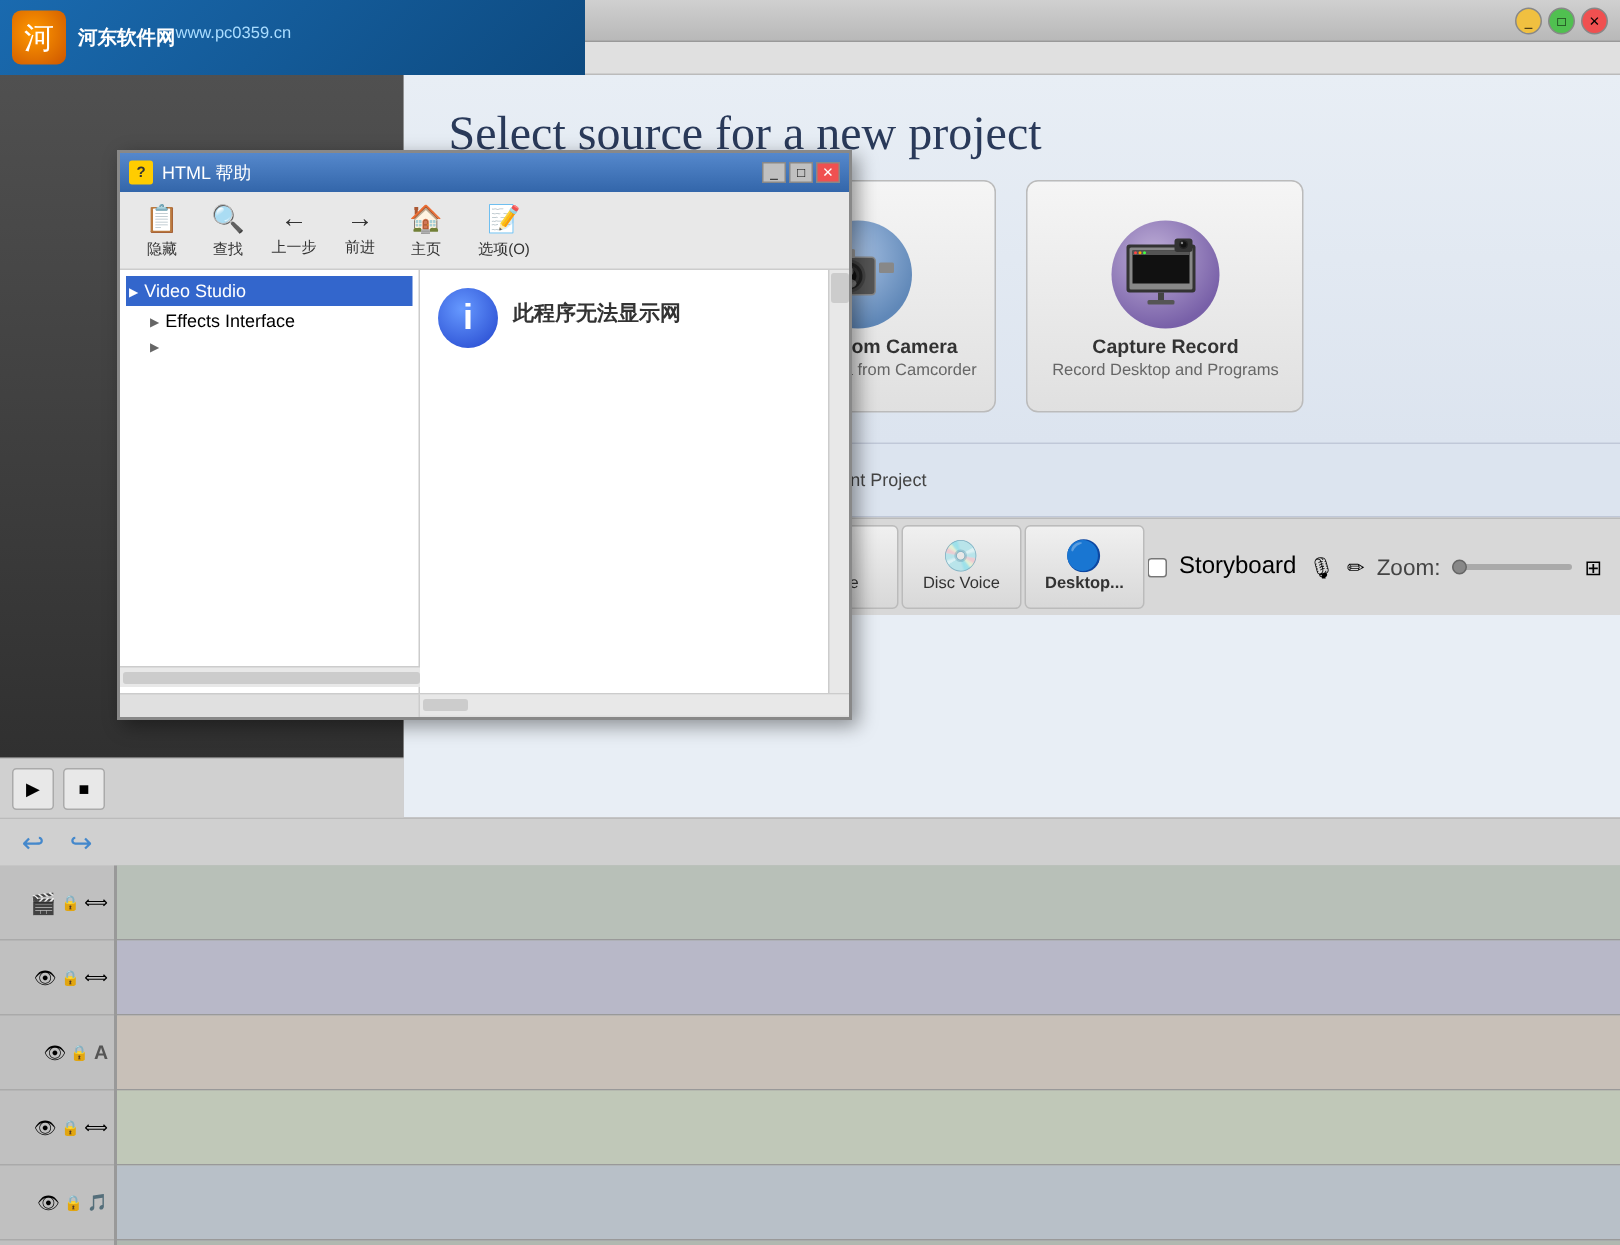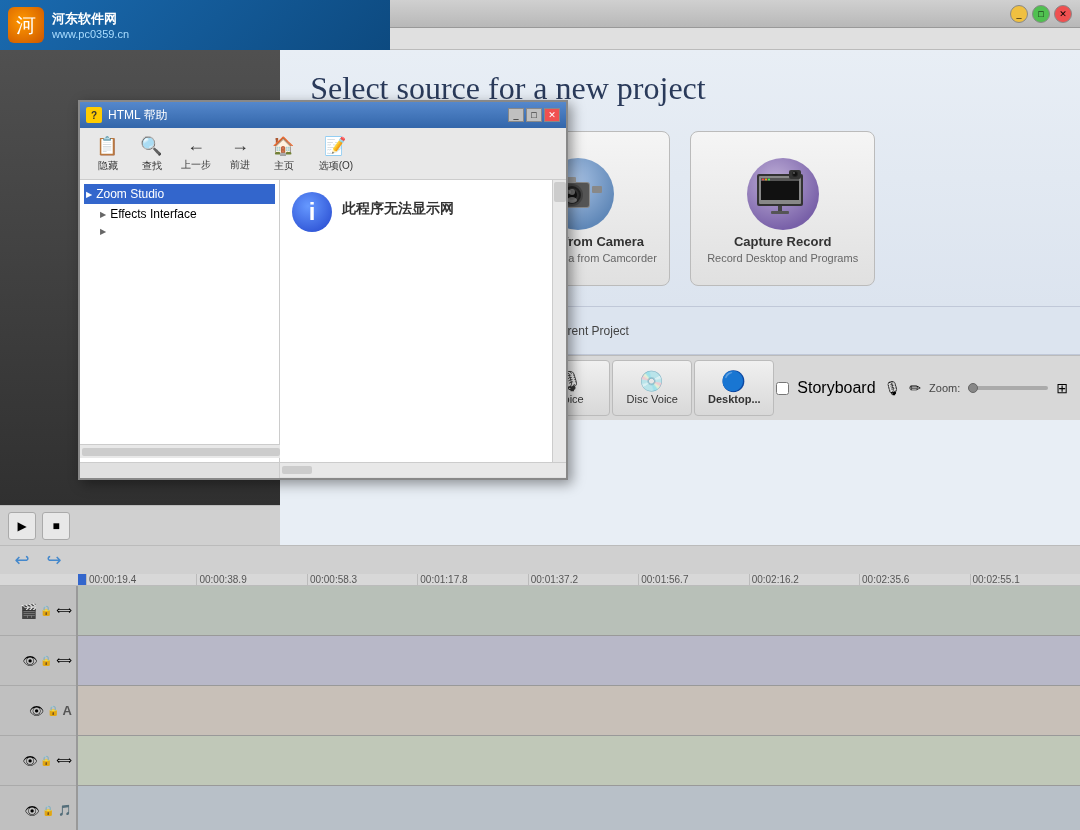--- a/index.html
+++ b/index.html
@@ -184,21 +184,21 @@
     
     .source-select {
       padding: 20px 30px;
       background: linear-gradient(to bottom, #e8eef5, #dce4ef);
     }
 
     .source-title {
       font-size: 32px;
       color: #2a3a5a;
       font-weight: 300;
-      margin-bottom: 24px;
+      margin-bottom: 13px;
       font-family: Georgia, serif;
     }
 
     .source-options {
       display: flex;
       gap: 20px;
       justify-content: center;
     }
 
     .source-card {
@@ -573,21 +573,21 @@
 
 <div class="menu-bar">
   <span class="menu-item">File</span>
   <span class="menu-item">Edit</span>
   <span class="menu-item">View</span>
   <span class="menu-item">Help</span>
 </div>
 
 <div class="watermark">
   <div class="watermark-logo">河</div>
-  <div style="display:flex; flex-direction:column;">
+  <div style="display:flex; flex-direction:row;">
     <span class="watermark-text">河东软件网</span>
     <span class="watermark-url">www.pc0359.cn</span>
   </div>
 </div>
 
 <div class="main-container">
   <div class="content-area">
 
     <div class="left-sidebar">
 
@@ -717,49 +717,37 @@
         <div class="toolbar-btn" style="font-weight:bold;">
           <div class="icon-area">🔵</div>
           <span>Desktop...</span>
         </div>
 
         <div class="storyboard-area">
           <input type="checkbox" style="">
           <span>Storyboard</span>
           <span style="font-size:14px;">🎙</span>
           <span style="font-size:14px;">✏</span>
-          <span style="font-size:11px; color:#444;">Zoom:</span>
+          <span style="font-size:15px; color:#444;">Zoom:</span>
           <div class="zoom-slider">
             <div style="position:absolute; left:0; top:-3px; width:10px; height:10px; background:#888; border-radius:50%; border:1px solid #666;"></div>
           </div>
           <span style="font-size:14px; cursor:pointer;">⊞</span>
         </div>
       </div>
     </div>
   </div>
 
   <div class="timeline-area">
 
     <div class="bottom-toolbar">
       <button class="undo-btn" title="Undo">↩</button>
       <button class="undo-btn" title="Redo">↪</button>
     </div>
 
-    <div class="timeline-ruler">
-      <div style="position:relative; width:8px; height:100%; background:#3366cc; margin-left:-2px;"></div>
-      <div class="ruler-mark">00:00:19.4</div>
-      <div class="ruler-mark">00:00:38.9</div>
-      <div class="ruler-mark">00:00:58.3</div>
-      <div class="ruler-mark">00:01:17.8</div>
-      <div class="ruler-mark">00:01:37.2</div>
-      <div class="ruler-mark">00:01:56.7</div>
-      <div class="ruler-mark">00:02:16.2</div>
-      <div class="ruler-mark">00:02:35.6</div>
-      <div class="ruler-mark">00:02:55.1</div>
-    </div>
 
     <div class="timeline-tracks">
       <div class="track-labels">
 
         <div class="track-label">
           <span style="font-size:14px;">🎬</span>
           <span style="font-size:10px; cursor:pointer;">🔒</span>
           <span style="font-size:11px; cursor:pointer;">⟺</span>
         </div>
 
@@ -837,21 +825,21 @@
       <span class="help-tool-icon">📝</span>
       <span>选项(O)</span>
     </div>
   </div>
 
   <div class="help-content">
 
     <div class="help-tree">
       <div class="help-tree-item selected">
         <span class="arrow">▶</span>
-        <span>Zoom Studio</span>
+        <span>Video Studio</span>
       </div>
       <div class="help-tree-item" style="padding-left:16px;">
         <span class="arrow">▶</span>
         <span>Effects Interface</span>
       </div>
       <div class="help-tree-item" style="padding-left:16px;">
         <span class="arrow">▶</span>
       </div>
 
       <div style="position:absolute; bottom:20px; left:0; width:202px; height:14px; background:#e8e8e8; border-top:1px solid #ccc; display:flex; align-items:center;">

